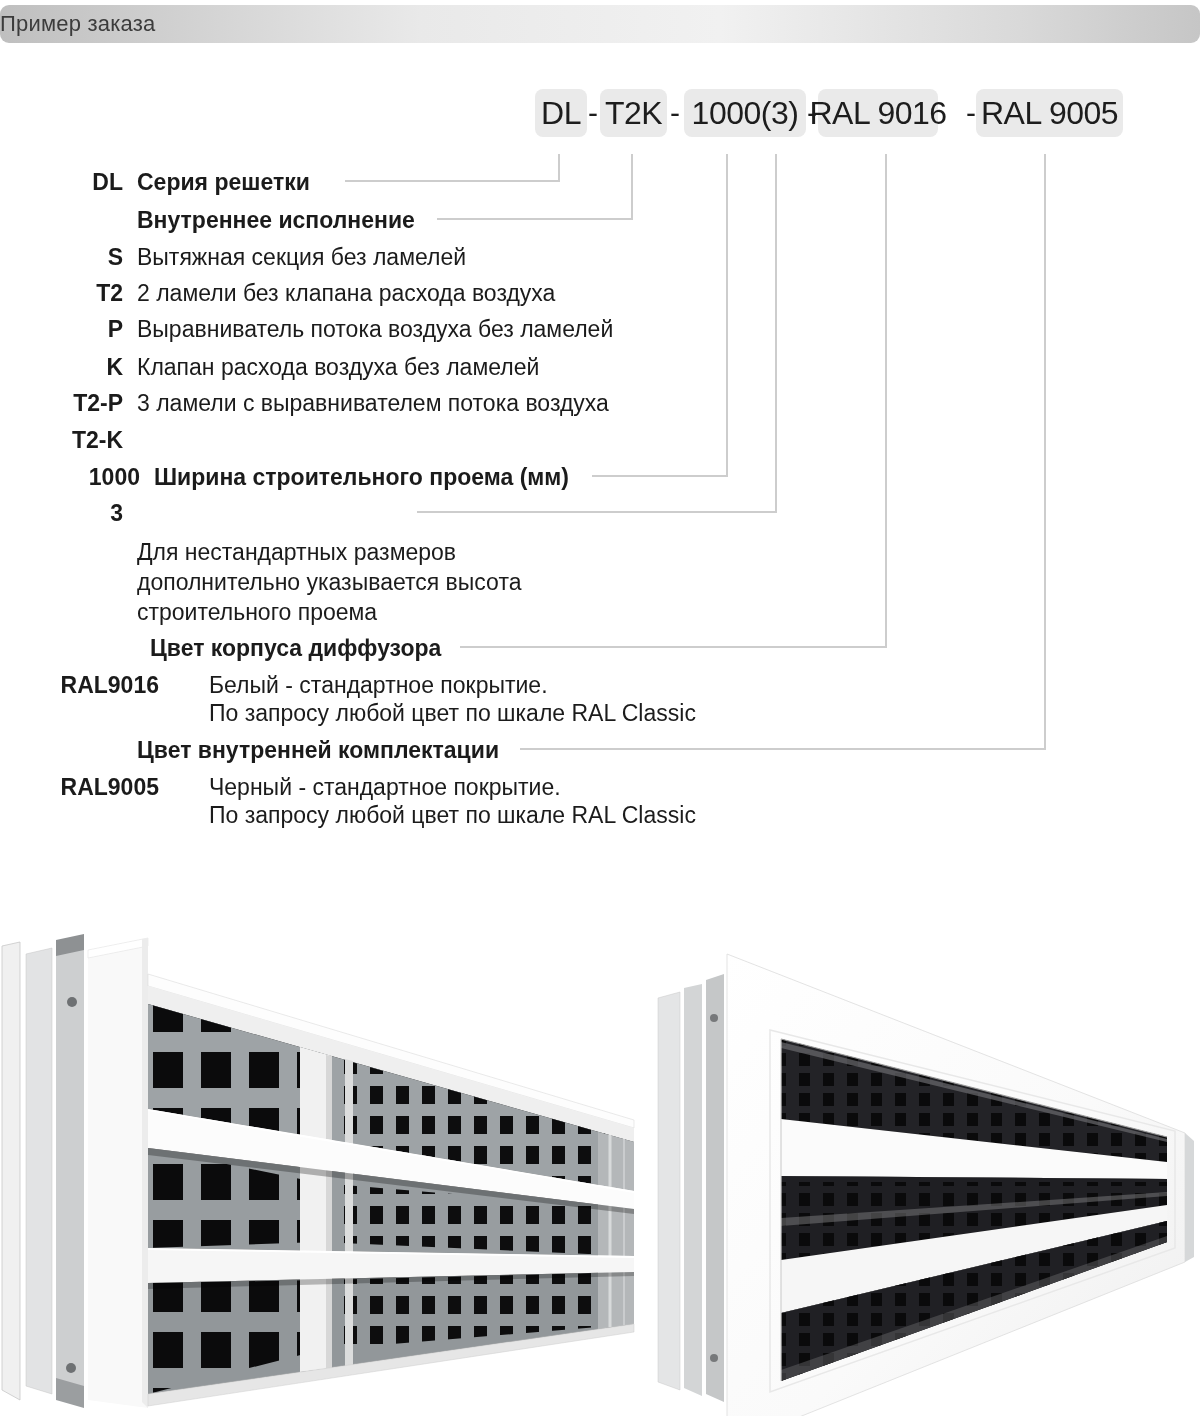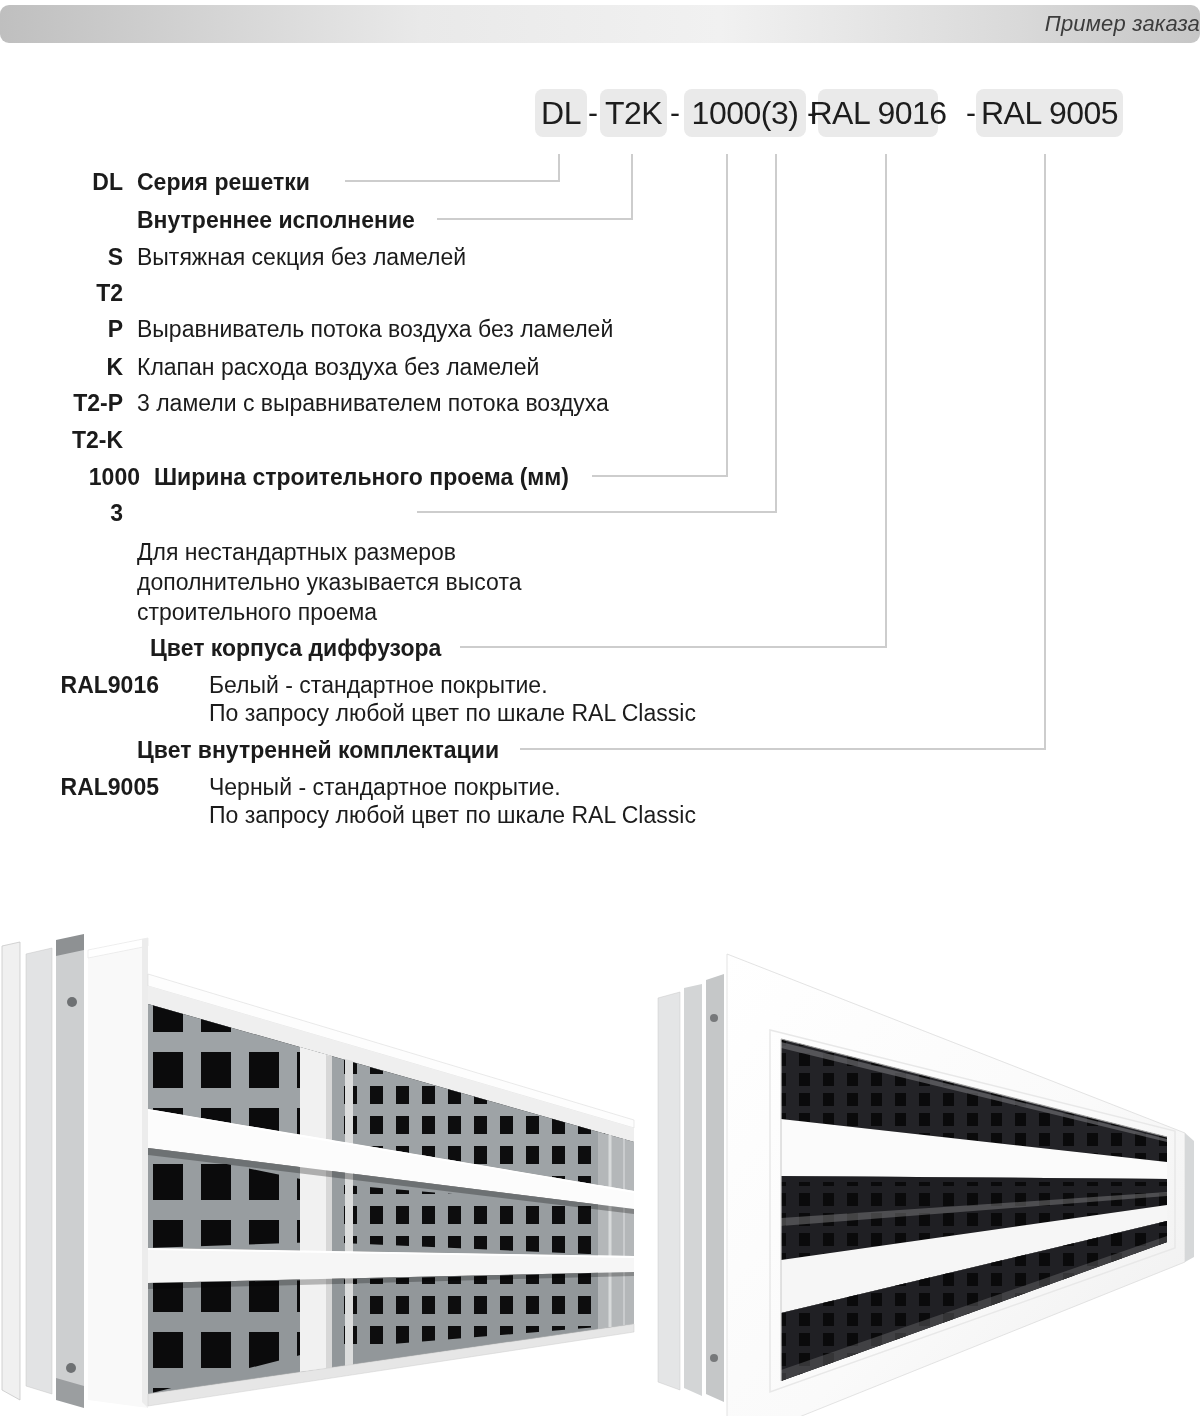--- a/index.html
+++ b/index.html
@@ -2,21 +2,21 @@
 <html><head>
 <meta charset="utf-8">
 <style>
   html,body{margin:0;padding:0;background:#ffffff;}
   .page{position:relative;width:1200px;height:1416px;background:#ffffff;overflow:hidden;
         font-family:"Liberation Sans",sans-serif;color:#1b1b1b;}
 
   
   .header-bar{position:absolute;left:0;top:5px;width:1200px;height:38px;border-radius:9px;
       background:linear-gradient(90deg,#bfbfbf 0%,#e9e9e9 35%,#f1f1f1 60%,#d9d9d9 85%,#c6c6c6 100%);
-      display:flex;align-items:center;justify-content:flex-end;font-style:italic;}
+      display:flex;align-items:center;justify-content:flex-start;}
   .header-title{font-size:22px;color:#3c3c3c;letter-spacing:.2px;}
 
   
   .code-box{position:absolute;top:89px;height:48px;background:#eaeaea;border-radius:8px;
       display:flex;align-items:center;justify-content:center;
       font-size:32px;letter-spacing:-0.5px;color:#1d1d1d;white-space:nowrap;}
   .code-dash{position:absolute;top:89px;height:48px;width:18px;display:flex;align-items:center;
       justify-content:center;font-size:30px;color:#1d1d1d;}
 
   
@@ -70,20 +70,21 @@
     <div class="row bold" style="top:202px;">
       <div class="code"></div>
       <div class="desc">Внутреннее исполнение</div>
     </div>
     <div class="row" style="top:239px;">
       <div class="code">S</div>
       <div class="desc">Вытяжная секция без ламелей</div>
     </div>
     <div class="row" style="top:275px;">
       <div class="code">T2</div>
+      <div class="desc">2 ламели без клапана расхода воздуха</div>
     </div>
     <div class="row" style="top:311px;">
       <div class="code">P</div>
       <div class="desc">Выравниватель потока воздуха без ламелей</div>
     </div>
     <div class="row" style="top:349px;">
       <div class="code">K</div>
       <div class="desc">Клапан расхода воздуха без ламелей</div>
     </div>
     <div class="row" style="top:385px;">

